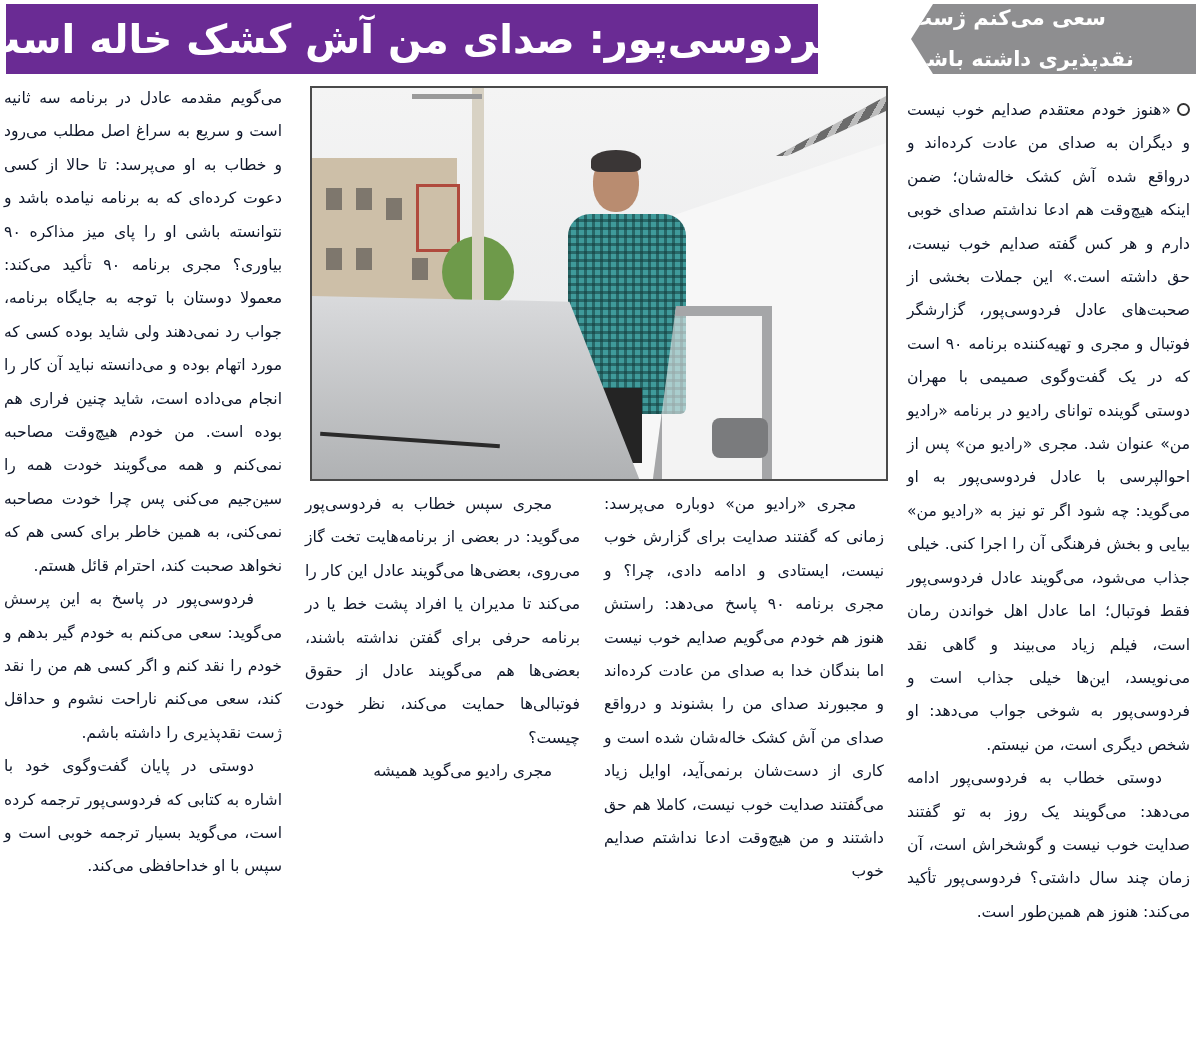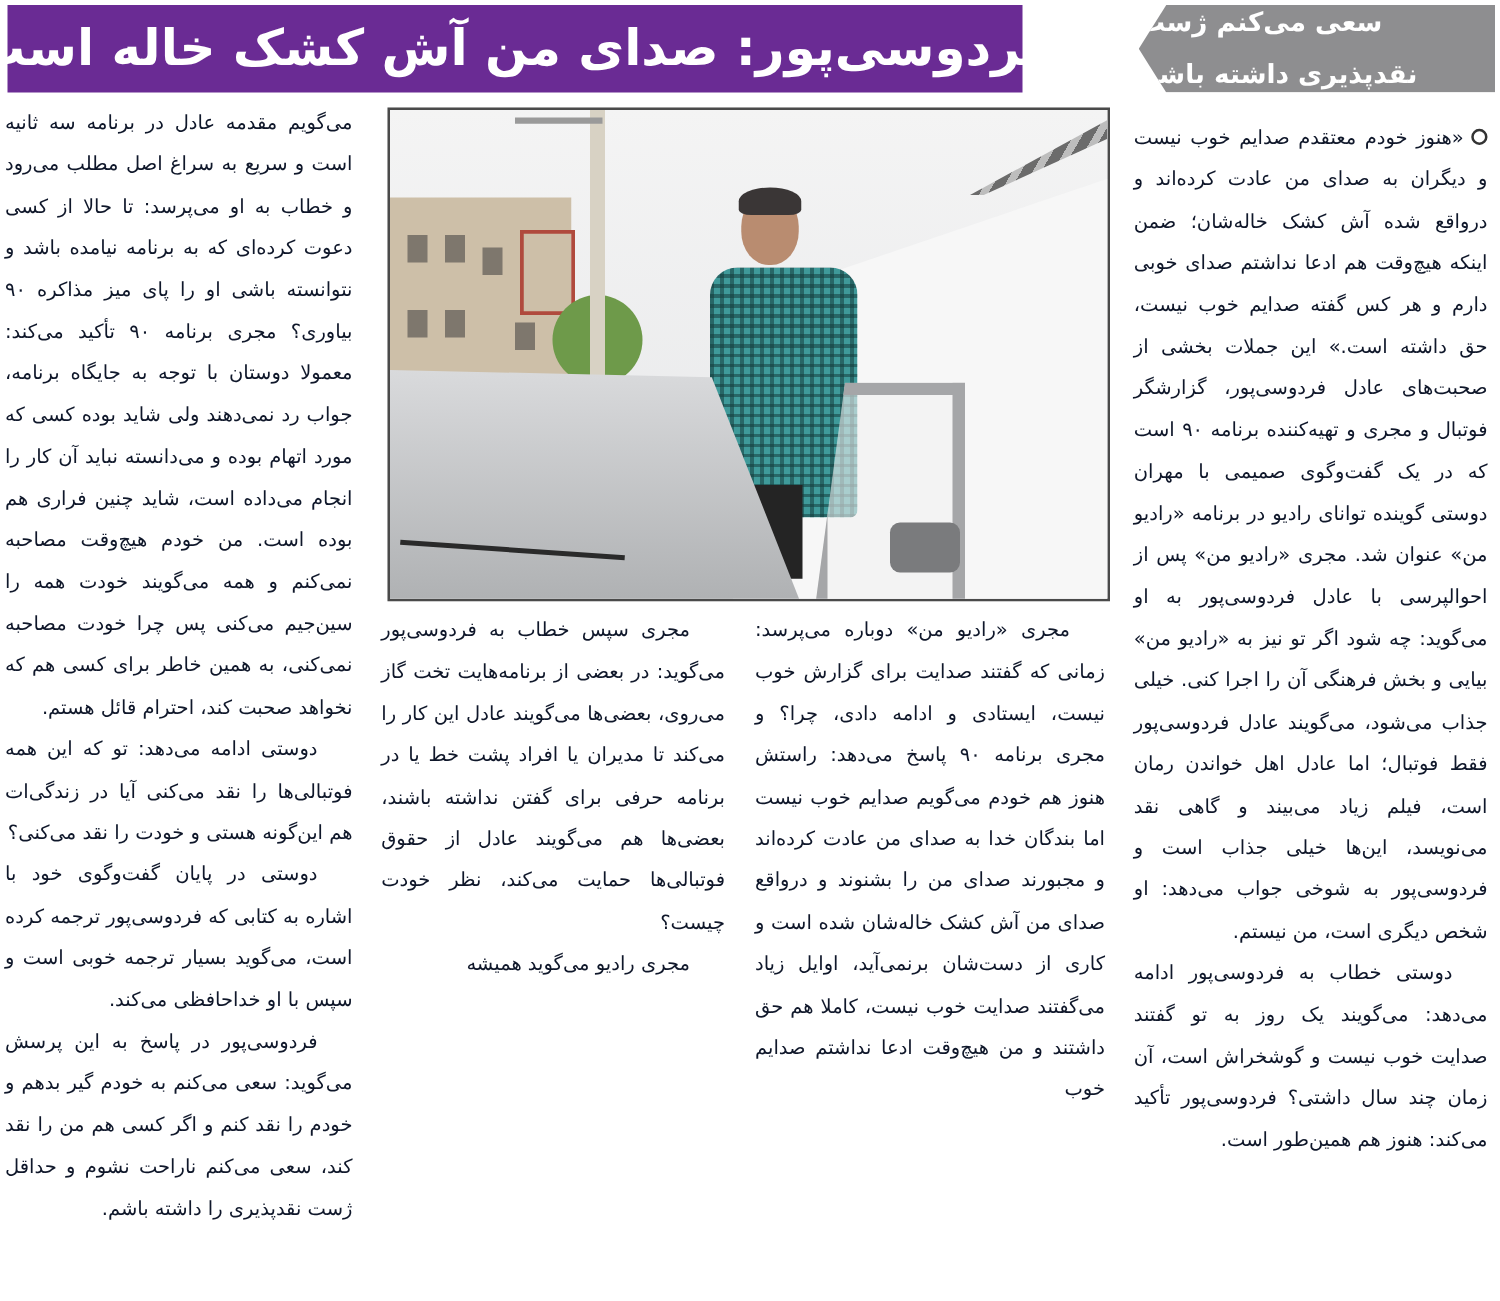--- a/index.html
+++ b/index.html
@@ -151,16 +151,15 @@
   <p class="indent">مجری «رادیو من» دوباره می‌پرسد: زمانی که گفتند صدایت برای گزارش خوب نیست، ایستادی و ادامه دادی، چرا؟ و مجری برنامه ۹۰ پاسخ می‌دهد: راستش هنوز هم خودم می‌گویم صدایم خوب نیست اما بندگان خدا به صدای من عادت کرده‌اند و مجبورند صدای من را بشنوند و درواقع صدای من آش کشک خاله‌شان شده است و کاری از دست‌شان برنمی‌آید، اوایل زیاد می‌گفتند صدایت خوب نیست، کاملا هم حق داشتند و من هیچ‌وقت ادعا نداشتم صدایم خوب</p>
 </div>
 
 <div class="col col-3">
   <p class="indent">مجری سپس خطاب به فردوسی‌پور می‌گوید: در بعضی از برنامه‌هایت تخت گاز می‌روی، بعضی‌ها می‌گویند عادل این کار را می‌کند تا مدیران یا افراد پشت خط یا در برنامه حرفی برای گفتن نداشته باشند، بعضی‌ها هم می‌گویند عادل از حقوق فوتبالی‌ها حمایت می‌کند، نظر خودت چیست؟</p>
   <p class="indent">مجری رادیو می‌گوید همیشه</p>
 </div>
 
 <div class="col col-4">
   <p>می‌گویم مقدمه عادل در برنامه سه ثانیه است و سریع به سراغ اصل مطلب می‌رود و خطاب به او می‌پرسد: تا حالا از کسی دعوت کرده‌ای که به برنامه نیامده باشد و نتوانسته باشی او را پای میز مذاکره ۹۰ بیاوری؟ مجری برنامه ۹۰ تأکید می‌کند: معمولا دوستان با توجه به جایگاه برنامه، جواب رد نمی‌دهند ولی شاید بوده کسی که مورد اتهام بوده و می‌دانسته نباید آن کار را انجام می‌داده است، شاید چنین فراری هم بوده است. من خودم هیچ‌وقت مصاحبه نمی‌کنم و همه می‌گویند خودت همه را سین‌جیم می‌کنی پس چرا خودت مصاحبه نمی‌کنی، به همین خاطر برای کسی هم که نخواهد صحبت کند، احترام قائل هستم.</p>
-  <p class="indent">دوستی ادامه می‌دهد: تو که این همه فوتبالی‌ها را نقد می‌کنی آیا در زندگی‌ات هم این‌گونه هستی و خودت را نقد می‌کنی؟</p>
+  <p class="indent">فردوسی‌پور در پاسخ به این پرسش می‌گوید: سعی می‌کنم به خودم گیر بدهم و خودم را نقد کنم و اگر کسی هم من را نقد کند، سعی می‌کنم ناراحت نشوم و حداقل ژست نقدپذیری را داشته باشم.</p>
   <p class="indent">دوستی در پایان گفت‌وگوی خود با اشاره به کتابی که فردوسی‌پور ترجمه کرده است، می‌گوید بسیار ترجمه خوبی است و سپس با او خداحافظی می‌کند.</p>
-  <p class="indent">فردوسی‌پور در پاسخ به این پرسش می‌گوید: سعی می‌کنم به خودم گیر بدهم و خودم را نقد کنم و اگر کسی هم من را نقد کند، سعی می‌کنم ناراحت نشوم و حداقل ژست نقدپذیری را داشته باشم.</p>
 </div>
 
 </body></html>

